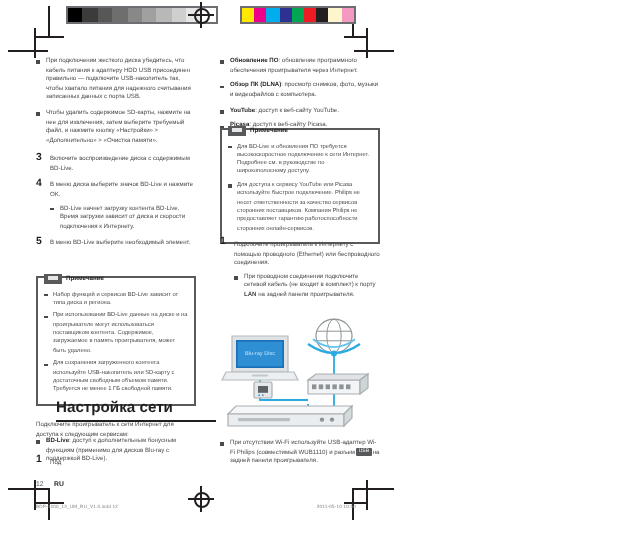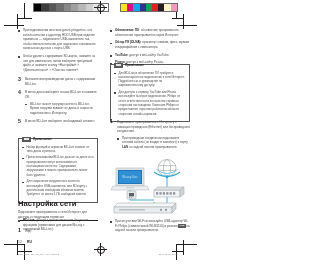--- a/index.html
+++ b/index.html
@@ -94,23 +94,23 @@
   }
   .note ul li::before{
     content:"";position:absolute;left:0.4px;top:2.2px;
     width:1.4px;height:1.4px;background:#4a4a4c;
   }
   #note-left{left:18px;top:138px;width:80px;}
   #note-right{left:110px;top:64px;width:80px;}
 
   
   #section-heading{
-    position:absolute;left:18px;top:199px;width:80px;
+    position:absolute;left:28px;top:199px;width:80px;
     font-size:7.6px;font-weight:bold;color:#231f20;
-    border-bottom:0.6px solid #231f20;padding-bottom:12px;
+    border-bottom:0.6px solid #231f20;padding-bottom:2px;
   }
   #section-intro{
     position:absolute;left:18px;top:210px;width:80px;
     font-size:3.05px;line-height:1.5;color:#4a4a4c;
   }
   #after-heading-list{position:absolute;left:18px;top:218px;width:80px;}
   #tail-steps{position:absolute;left:18px;top:229px;width:80px;}
 
   
   #diagram{position:absolute;left:110px;top:156px;width:84px;height:62px;}

